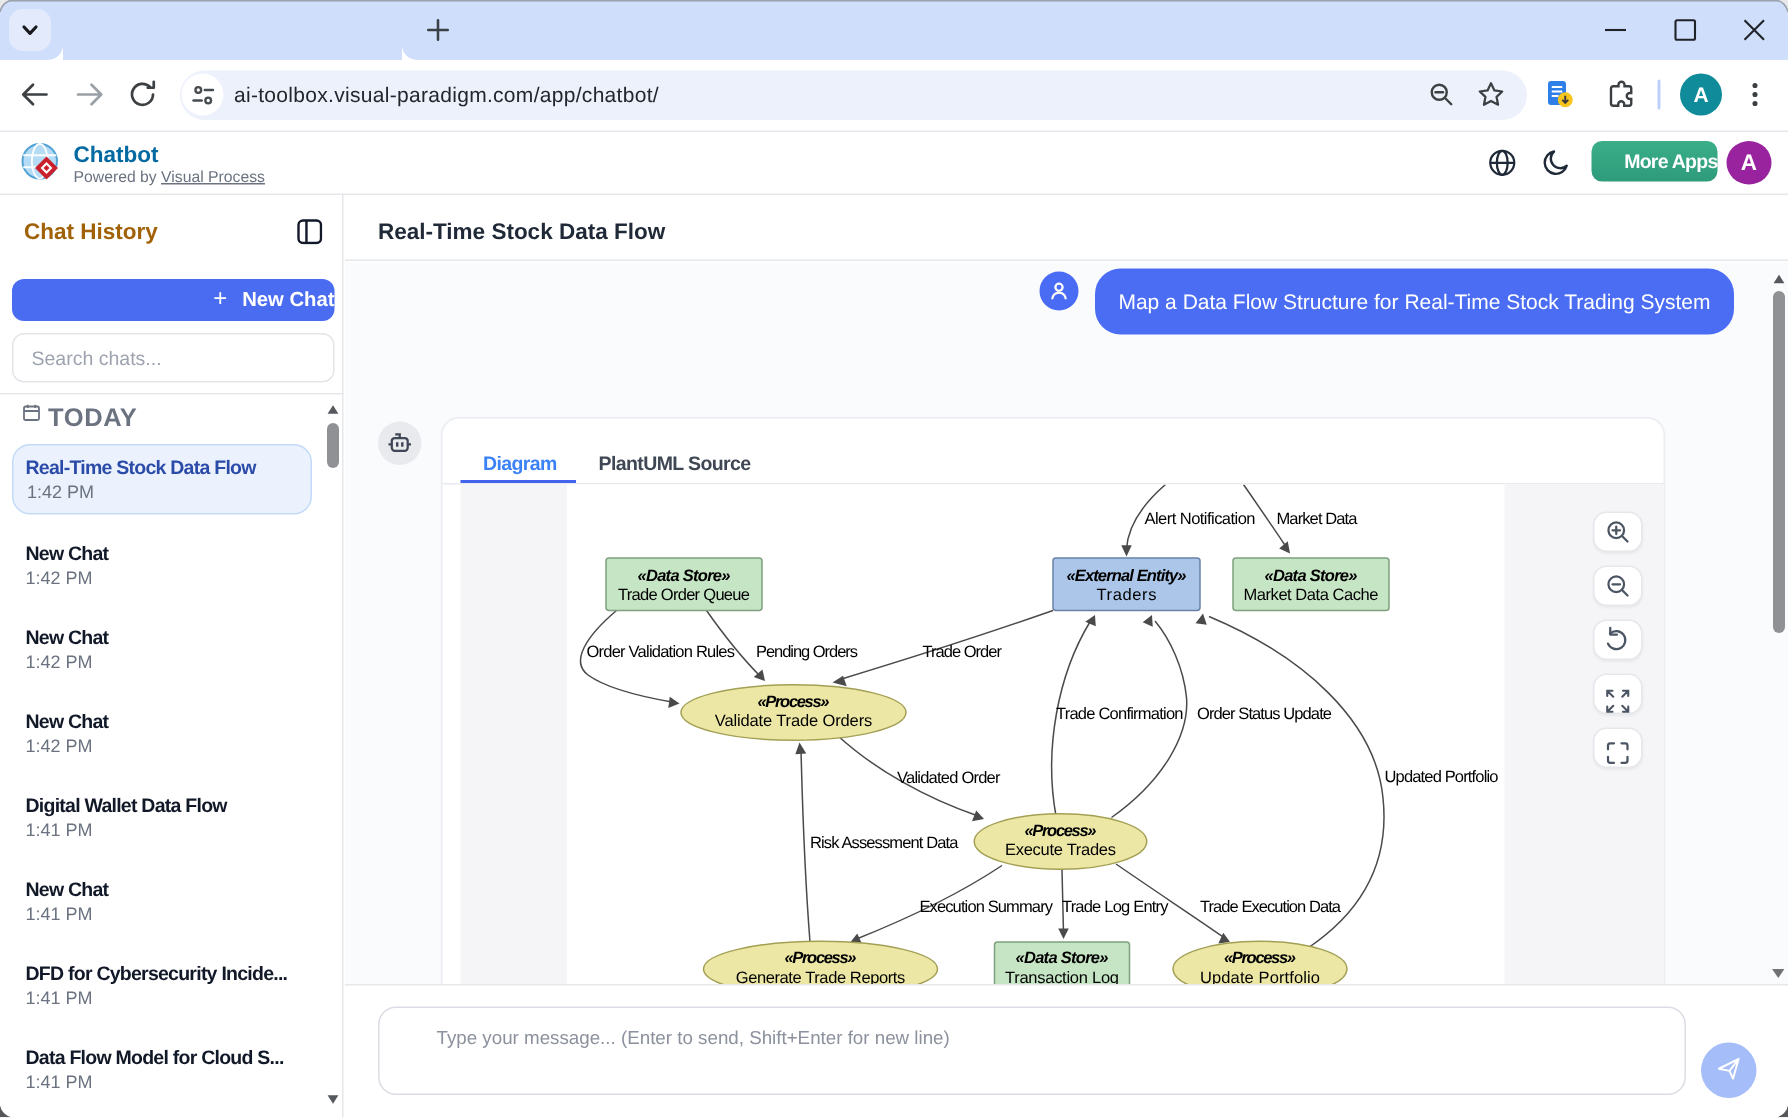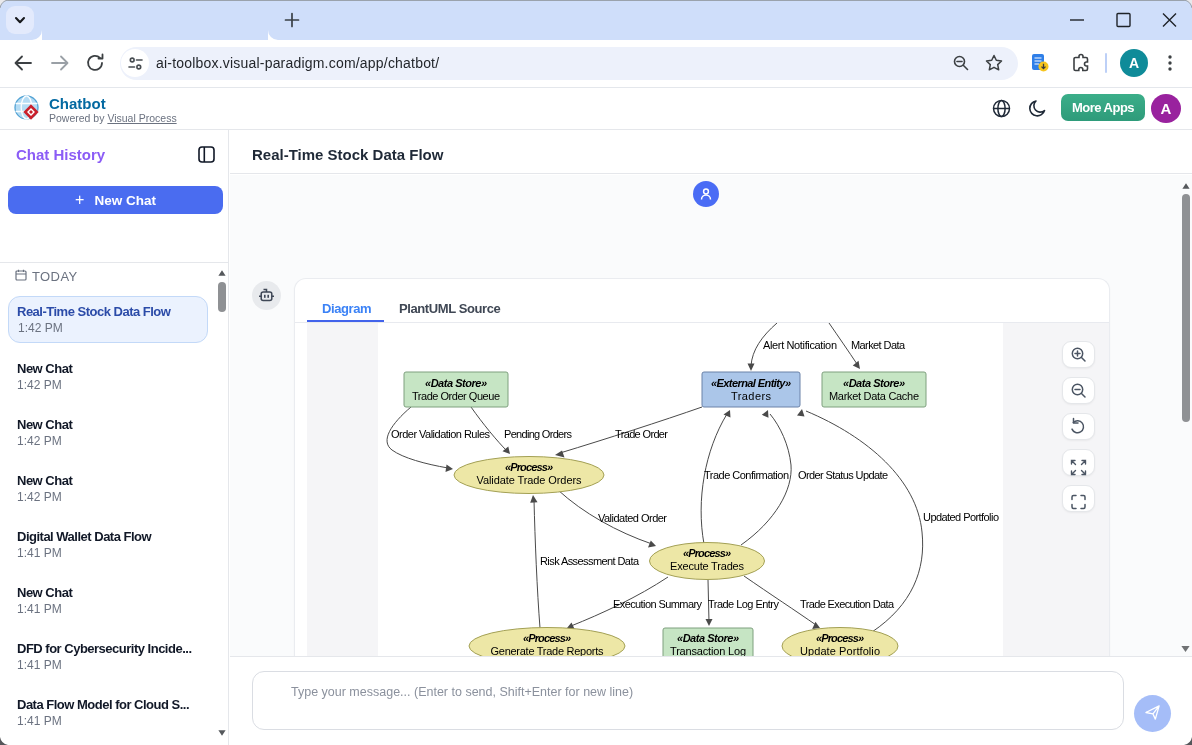--- a/index.html
+++ b/index.html
@@ -16,30 +16,30 @@
 #toolbar { position:absolute; left:0; top:40px; width:1192px; height:47px; background:#fff; }
 #omni { position:absolute; left:120px; top:47px; width:898px; height:33px; border-radius:17px; background:#EDF1FB; }
 #urltext { position:absolute; left:156px; top:55px; font-size:14px; letter-spacing:0.2px; color:#23262B; }
 .winline { stroke:#1F2328; stroke-width:1.4; fill:none; }
 
 
 #appheader { position:absolute; left:0; top:87px; width:1192px; height:43px; background:#fff; border-top:1px solid #E4E7EC; border-bottom:1px solid #E5E7EB; }
 #apptitle { position:absolute; left:49px; top:95px; font-size:15px; font-weight:bold; color:#0369a1; }
 #appsub { position:absolute; left:49px; top:112px; font-size:10.5px; color:#6B7280; }
 #appsub a { color:#6B7280; }
-#moreapps { position:absolute; left:1061px; top:94px; width:84px; height:27px; border-radius:7px; background:linear-gradient(180deg,#3BAE89,#2E9B7A); color:#fff; font-size:13px; font-weight:bold; letter-spacing:-0.5px; text-align:center; line-height:27px; }
+#moreapps { position:absolute; left:1061px; top:94px; width:84px; height:27px; border-radius:7px; background:linear-gradient(180deg,#3BAE89,#2E9B7A); color:#fff; font-size:13px; font-weight:bold; letter-spacing:-0.5px; text-align:right; line-height:27px; }
 #uavatar { position:absolute; left:1151px; top:94px; width:30px; height:29px; border-radius:50%; background:#99229E; color:#fff; font-size:15px; font-weight:bold; text-align:center; line-height:29px; }
 
 
 #sidebar { position:absolute; left:0; top:130px; width:229px; height:615px; background:#fff; border-right:1px solid #E5E7EB; }
-#chathistory { position:absolute; left:16px; top:146px; font-size:15px; font-weight:bold; color:#8b5cf6; }
-#newchat { position:absolute; left:8px; top:186px; width:215px; height:28px; border-radius:8px; background:#4A6CF0; color:#fff; font-size:13.5px; font-weight:bold; text-align:center; line-height:28px; }
+#chathistory { position:absolute; left:16px; top:146px; font-size:15px; font-weight:bold; color:#a16207; }
+#newchat { position:absolute; left:8px; top:186px; width:215px; height:28px; border-radius:8px; background:#4A6CF0; color:#fff; font-size:13.5px; font-weight:bold; text-align:right; line-height:28px; }
 #search { position:absolute; left:8px; top:222px; width:215px; height:33px; border-radius:8px; border:1px solid #E3E5E9; background:#fff; font-size:13px; color:#9CA3AF; line-height:31px; padding-left:12px; }
 #sidediv { position:absolute; left:0; top:262px; width:229px; height:1px; background:#E5E7EB; }
-#today { position:absolute; left:32px; top:269px; font-size:13px; font-weight:normal; color:#6B7280; letter-spacing:0.4px;text-align:center; }
+#today { position:absolute; left:32px; top:269px; font-size:17px; font-weight:bold; color:#6B7280; letter-spacing:0.4px;text-align:center; }
 .chatitem { position:absolute; left:17px; width:185px; }
 .chatitem .t { font-size:13px; font-weight:bold; letter-spacing:-0.5px; color:#111827; white-space:nowrap; }
 .chatitem .d { font-size:12px; color:#6B7280; margin-top:2px; }
 #selitem { position:absolute; left:8px; top:296px; width:200px; height:47px; background:#EBF2FE; border:1px solid #C3D9F8; border-radius:12px; }
 #selitem .t { position:absolute; left:8px; top:7px; font-size:13px; font-weight:bold; letter-spacing:-0.5px; color:#2B4BA8; white-space:nowrap; }
 #selitem .d { position:absolute; left:9px; top:24px; font-size:12px; color:#6B7280; }
 
 
 #titlebar { position:absolute; left:230px; top:130px; width:962px; height:44px; background:#fff; border-bottom:1px solid #E5E7EB; }
 #maintitle { position:absolute; left:252px; top:146px; font-size:15px; font-weight:bold; color:#1F2937; }
@@ -186,20 +186,21 @@
   <div id="moreapps">More Apps</div>
   <div id="uavatar">A</div>
 
   <div id="sidebar"></div>
   <div id="chathistory">Chat History</div>
   <svg class="abs" style="left:198px;top:146px" width="17" height="17" viewBox="0 0 17 17">
       <rect x="1" y="1" width="15" height="15" rx="3" fill="none" stroke="#111827" stroke-width="1.6"></rect>
       <path d="M6.3 1 V16" stroke="#111827" stroke-width="1.6"></path>
     </svg>
   <div id="newchat"><span style="font-weight:normal;font-size:16px;margin-right:10px">+</span>New Chat</div>
+  <div id="search">Search chats...</div>
   <div id="sidediv"></div>
   <svg class="abs" style="left:15px;top:269px" width="12" height="12" viewBox="0 0 12 12">
       <g fill="none" stroke="#6B7280" stroke-width="1.2">
         <rect x="1" y="2" width="10" height="9" rx="1"></rect>
         <path d="M1 5 H11 M3.5 0.8 V3 M8.5 0.8 V3"></path>
       </g>
     </svg>
   <div id="today">TODAY</div>
   <div id="selitem">
       <div class="t">Real-Time Stock Data Flow</div>
@@ -246,20 +247,21 @@
   <div id="maintitle">Real-Time Stock Data Flow</div>
 
   <div id="chatarea"></div>
   <div id="uavatar2"></div>
   <svg class="abs" style="left:699px;top:187px" width="14" height="14" viewBox="0 0 14 14">
       <g fill="none" stroke="#fff" stroke-width="1.5">
         <circle cx="7" cy="4.5" r="2.4"></circle>
         <path d="M2.5 12.5 a4.5 4.5 0 0 1 9 0"></path>
       </g>
     </svg>
+  <div id="bubble">Map a Data Flow Structure for Real-Time Stock Trading System</div>
   <div id="botavatar"></div>
   <svg class="abs" style="left:258px;top:287px" width="17" height="17" viewBox="0 0 17 17">
     <g fill="none" stroke="#3F4756" stroke-width="1.5">
       <rect x="3.2" y="5" width="10.6" height="8.5" rx="2"></rect>
       <path d="M8.5 5 V2.5 H5.5"></path>
       <path d="M1 9.2 H3.2 M13.8 9.2 H16"></path>
     </g>
     <rect x="6" y="7.8" width="1.6" height="3" fill="#3F4756"></rect>
     <rect x="9.4" y="7.8" width="1.6" height="3" fill="#3F4756"></rect>
   </svg>

